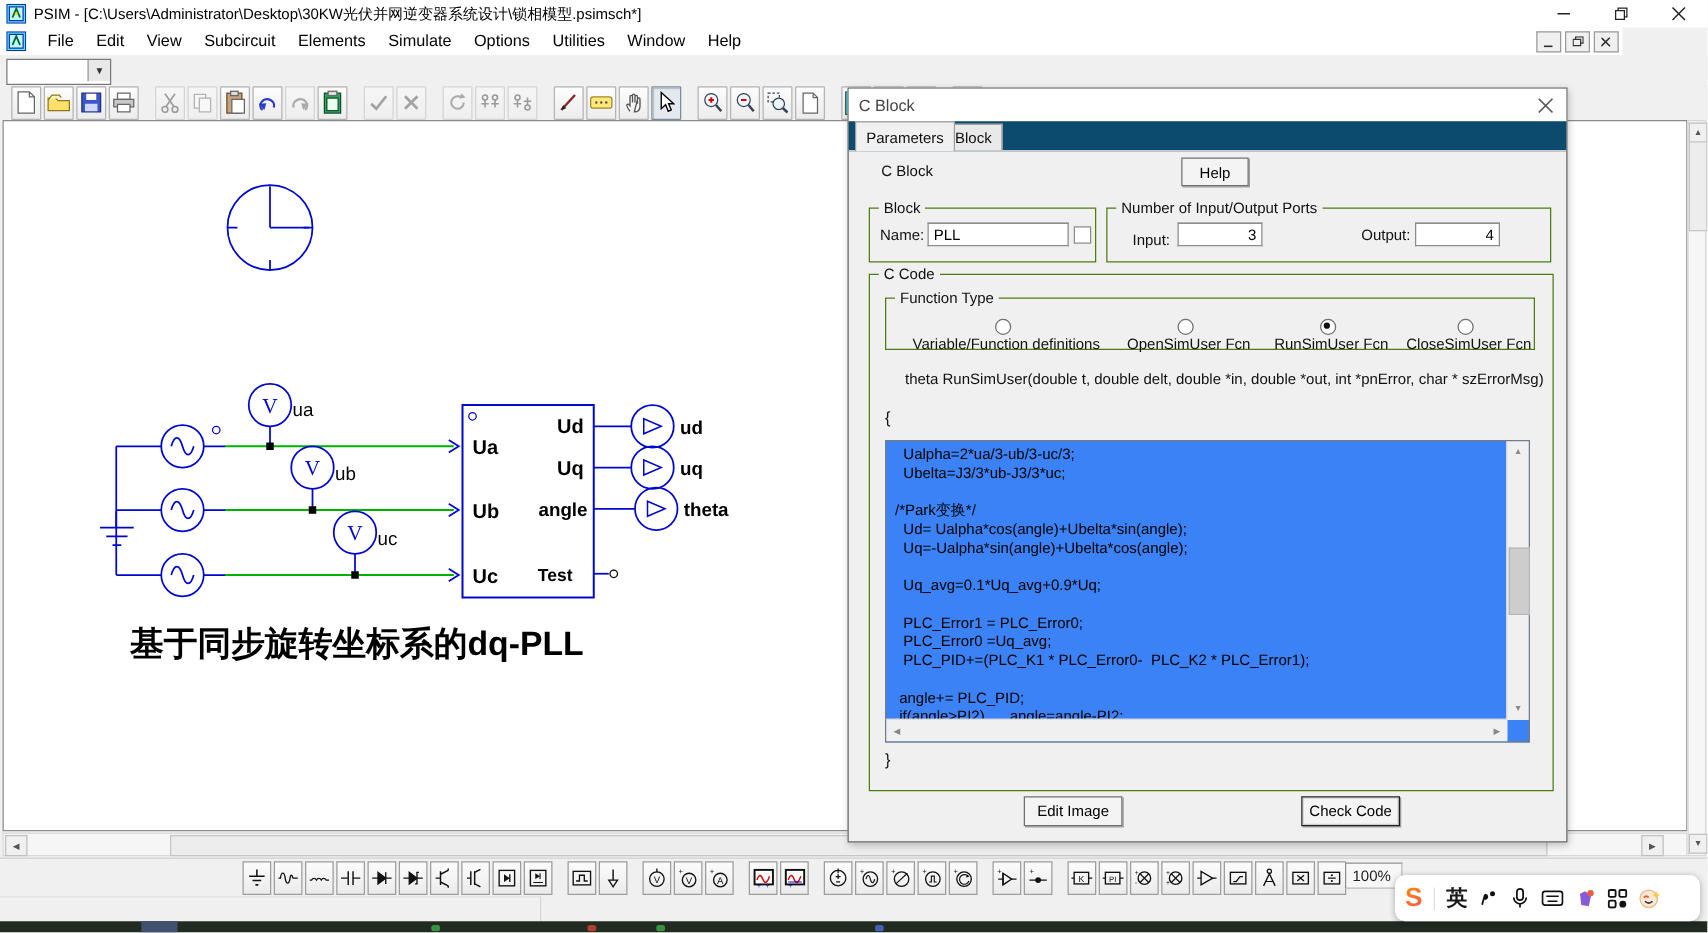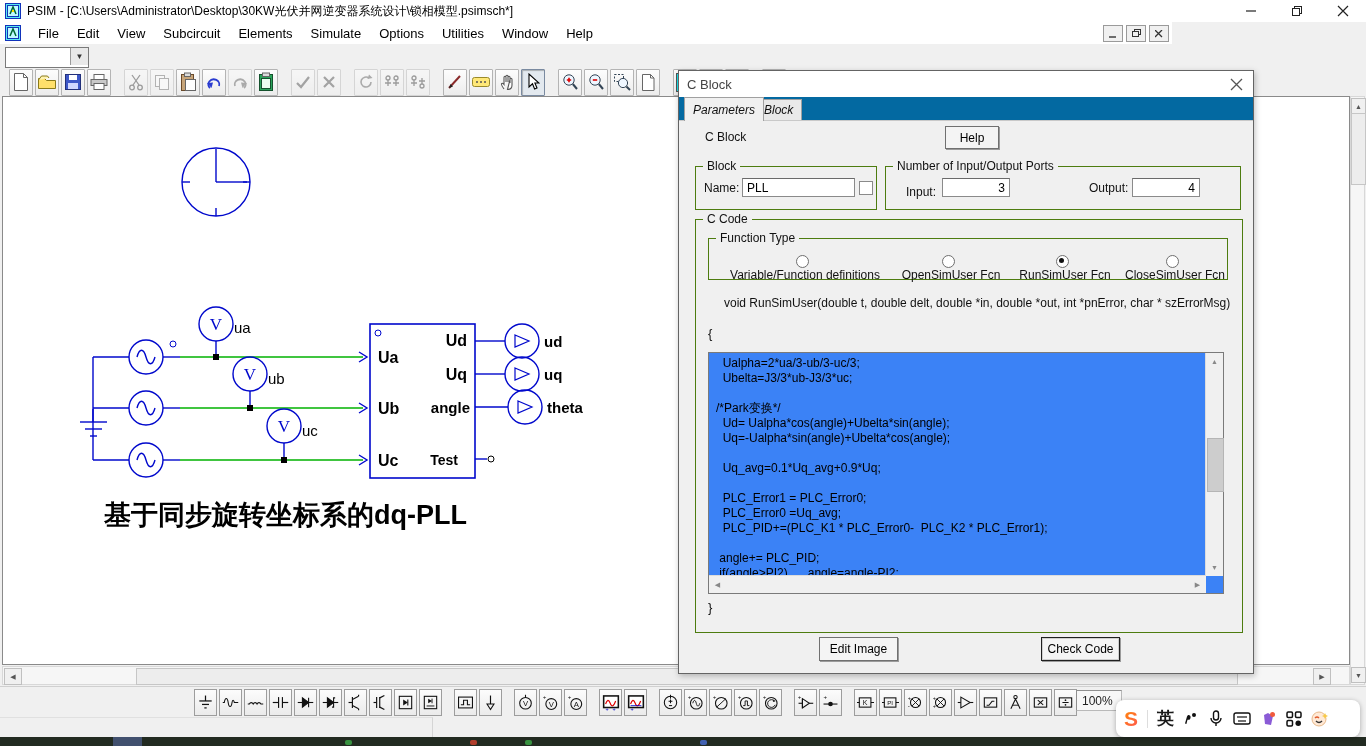--- a/index.html
+++ b/index.html
@@ -7,21 +7,21 @@
   #screen{position:relative;width:1366px;height:746px;background:#f0f0f0;}
 
   
   #titlebar{position:absolute;left:0;top:0;width:1366px;height:22px;background:#fff;display:flex;align-items:center;}
   #app-icon{width:16px;height:16px;margin:0 6px 0 5px;flex:0 0 auto;}
   #title-text{font-size:12px;color:#000;white-space:nowrap;}
   #win-controls{position:absolute;right:8px;top:0;height:22px;display:flex;}
   .win-btn{width:30px;height:22px;display:flex;align-items:center;justify-content:center;margin-left:16px;}
 
   
-  #menubar{position:absolute;left:0;top:22px;width:1172px;height:22px;background:#fff;display:flex;align-items:center;border-bottom:1px solid #e4e4e4;}
+  #menubar{position:absolute;left:0;top:22px;width:1298px;height:22px;background:#fff;display:flex;align-items:center;border-bottom:1px solid #e4e4e4;}
   #menu-doc-icon{width:16px;height:16px;margin:0 8px 0 5px;}
   .menu-item{font-size:13px;color:#000;padding:2px 9px;cursor:default;}
   #mdi-controls{position:absolute;right:3px;top:3px;display:flex;}
   .mdi-btn{width:18px;height:15px;background:#f0f0f0;border:1px solid #9a9a9a;margin-left:3px;display:flex;align-items:center;justify-content:center;font-size:9px;color:#444;}
 
   
   #combobar{position:absolute;left:0;top:44px;width:1366px;height:24px;background:#f0f0f0;border-bottom:1px solid #dcdcdc;}
   #zoom-combo{position:absolute;left:5px;top:3px;width:82px;height:19px;background:#fff;border:1px solid #7a7a7a;display:flex;}
   #zoom-combo .arrow{margin-left:auto;width:17px;height:17px;background:#e8e8e8;border-left:1px solid #9a9a9a;display:flex;align-items:center;justify-content:center;font-size:8px;color:#333;}
 
@@ -59,21 +59,21 @@
   #ime .s-logo{font-size:21px;font-weight:bold;color:#f873a8;background:linear-gradient(135deg,#ff8a00,#f55);-webkit-background-clip:text;background-clip:text;color:transparent;line-height:1;}
   #ime .divider{width:1px;height:18px;background:#ddd;}
   #ime .lang{font-size:17px;color:#1a1a1a;font-weight:bold;}
   #ime svg{display:block;}
 
   
   #dialog{position:absolute;left:678px;top:70px;width:576px;height:604px;background:#f0f0f0;border:1px solid #646464;box-shadow:1px 2px 6px rgba(0,0,0,.25);box-sizing:border-box;}
   #dlg-title{position:absolute;left:0;top:0;width:100%;height:26px;background:#fff;display:flex;align-items:center;}
   #dlg-title .txt{font-size:13px;color:#444;margin-left:8px;}
   #dlg-close{position:absolute;right:6px;top:3px;width:22px;height:20px;display:flex;align-items:center;justify-content:center;}
-  #dlg-tabs{position:absolute;left:0;top:26px;width:100%;height:23px;border-bottom:1px solid #c9c9c9;background:#0369a1;font-style:italic;}
+  #dlg-tabs{position:absolute;left:0;top:26px;width:100%;height:23px;border-bottom:1px solid #c9c9c9;background:#0c4a6e;}
   .tab{position:absolute;top:2px;height:20px;font-size:12px;color:#111;display:flex;align-items:center;justify-content:center;border:1px solid #a0a0a0;border-bottom:none;background:#e9e9e9;padding:0 8px;}
   .tab.active{top:0;height:23px;background:#f0f0f0;z-index:2;}
   #tab-parameters{left:5px;}
   #tab-color{left:76px;}
 
   .group{position:absolute;border:1px solid #4d7c0f;}
   .glabel{position:absolute;top:-8px;left:7px;background:#f0f0f0;padding:0 4px;font-size:12px;color:#111;white-space:nowrap;}
   .dlabel{position:absolute;font-size:12px;color:#111;white-space:nowrap;}
   .dinput{position:absolute;background:#fff;border:1px solid #8a8a8a;border-top-color:#6a6a6a;font-size:12px;color:#000;display:flex;align-items:center;padding:0 4px;box-sizing:border-box;}
   .dinput.num{justify-content:flex-end;}
@@ -855,21 +855,21 @@
               <span class="circ"></span>
               <span class="rlabel">RunSimUser Fcn</span>
             </span>
             <span class="radio" style="width: 112px;">
               <span class="circ"></span>
               <span class="rlabel">CloseSimUser Fcn</span>
             </span>
           </div>
       </div>
 
-      <span id="fn-signature">void RunSimUser(double t, double delt, double *in, double *out, int *pnError, char * szErrorMsg)</span>
+      <span id="fn-signature">theta RunSimUser(double t, double delt, double *in, double *out, int *pnError, char * szErrorMsg)</span>
       <span id="brace-open">{</span>
 
       <div id="code-box">
         <pre id="code-text">  Ualpha=2*ua/3-ub/3-uc/3;
   Ubelta=J3/3*ub-J3/3*uc;
 
 /*Park变换*/
   Ud= Ualpha*cos(angle)+Ubelta*sin(angle);
   Uq=-Ualpha*sin(angle)+Ubelta*cos(angle);
 

